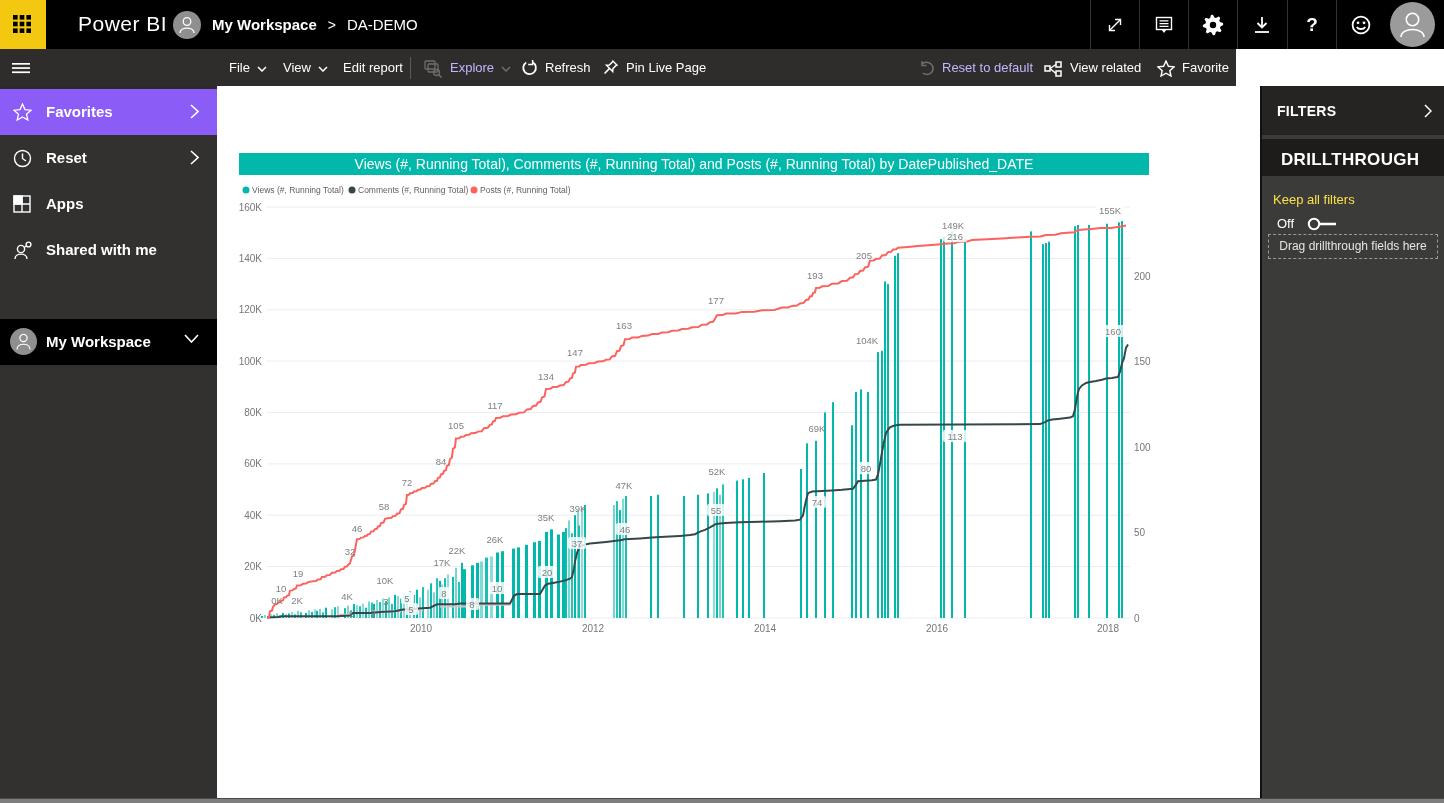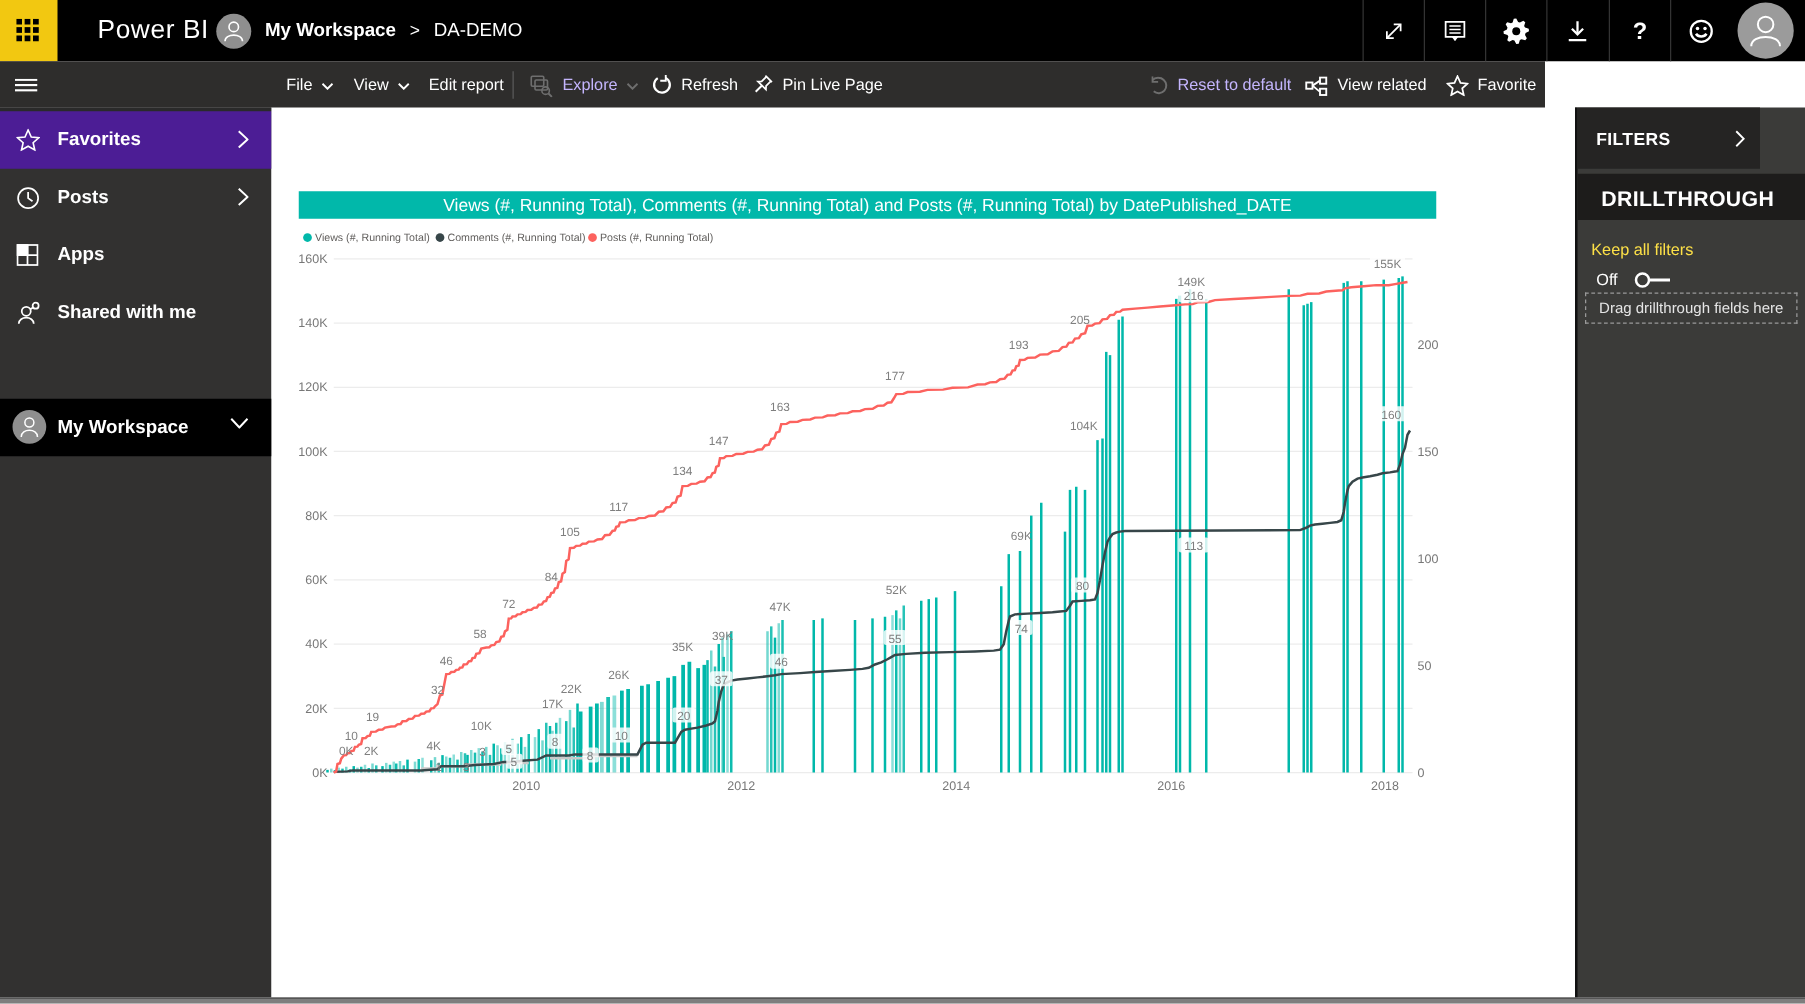--- a/index.html
+++ b/index.html
@@ -26,26 +26,26 @@
 .caret { display:inline-block; margin-left:7px; }
 .gray { color:#c4b5fd; }
 #tsep { position:absolute; left:410px; top:8px; width:1px; height:22px; background:#5a5a5a; }
 
 
 #sidebar { position:absolute; left:0; top:86px; width:217px; height:712px; background:#323130; }
 .srow { position:absolute; left:0; width:217px; height:46px; color:#fff; }
 .srow .icon { position:absolute; left:13px; top:14px; }
 .srow .lbl { position:absolute; left:46px; top:14px; font-size:15px; font-weight:700; }
 .srow .chev { position:absolute; right:18px; top:15px; }
-.lighter { background:#4c1d95; }
+.lighter { background:#8b5cf6; }
 .selected { background:#000; }
 
 
 #fpanel { position:absolute; left:1260px; top:86px; width:184px; height:712px; background:#3B3B39; border-left:2px solid #111; }
-#fhead { position:absolute; left:0; top:0; width:146px; height:49px; background:#252423; color:#fff; }
+#fhead { position:absolute; left:0; top:0; width:182px; height:49px; background:#252423; color:#fff; }
 #fhead .t { position:absolute; left:15px; top:17px; font-size:14px; font-weight:700; letter-spacing:0.3px; }
 #fhead svg { position:absolute; right:12px; top:18px; }
 #dhead { position:absolute; left:0; top:53px; width:182px; height:37px; background:#1d1c1b; color:#fff; }
 #dhead .t { position:absolute; left:19px; top:11px; font-size:17px; font-weight:700; letter-spacing:0.3px; }
 #keep { position:absolute; left:11px; top:106px; color:#fde047; font-size:13px; }
 #off { position:absolute; left:15px; top:130px; color:#fff; font-size:13px; }
 #toggle { position:absolute; left:45px; top:131px; }
 #dragbox { position:absolute; left:6px; top:148px; width:170px; height:25px; border:1px dashed #9a9a9a; color:#E6E6E6; font-size:12px; text-align:center; line-height:23px; }
 
 
@@ -436,21 +436,21 @@
     <div class="lbl">Favorites</div>
     <svg class="chev" width="9" height="15" viewBox="0 0 9 15" fill="none" stroke="#fff" stroke-width="1.6">
           <path d="M1 1 L8 7.5 L1 14"></path>
         </svg>
   </div>
   <div class="srow" style="top:49px">
     <svg class="icon" width="19" height="19" viewBox="0 0 19 19" fill="none" stroke="#fff" stroke-width="1.4">
           <circle cx="9.5" cy="9.5" r="8"></circle>
           <path d="M9.5 4.5 V9.5 L13 12"></path>
         </svg>
-    <div class="lbl">Posts</div>
+    <div class="lbl">Reset</div>
     <svg class="chev" width="9" height="15" viewBox="0 0 9 15" fill="none" stroke="#fff" stroke-width="1.6">
           <path d="M1 1 L8 7.5 L1 14"></path>
         </svg>
   </div>
   <div class="srow" style="top:95px">
     <svg class="icon" width="18" height="18" viewBox="0 0 18 18" fill="none" stroke="#fff" stroke-width="1.4">
           <rect x="1" y="1" width="16" height="16"></rect>
           <path d="M9 1 V17 M1 9 H17"></path>
           <rect x="1" y="1" width="8" height="8" fill="#fff"></rect>
         </svg>

